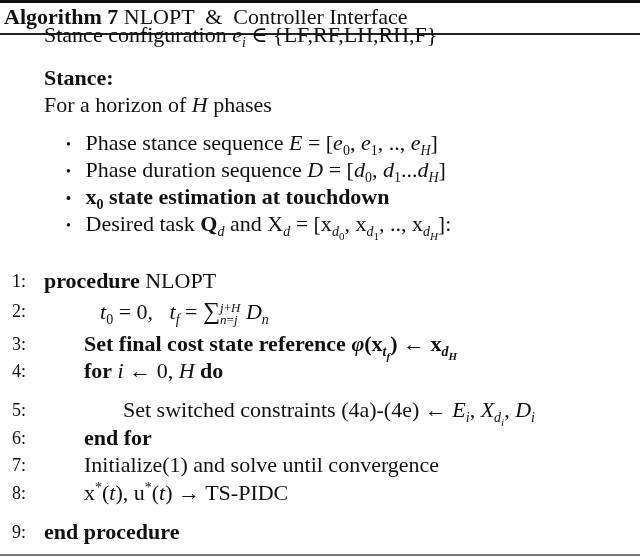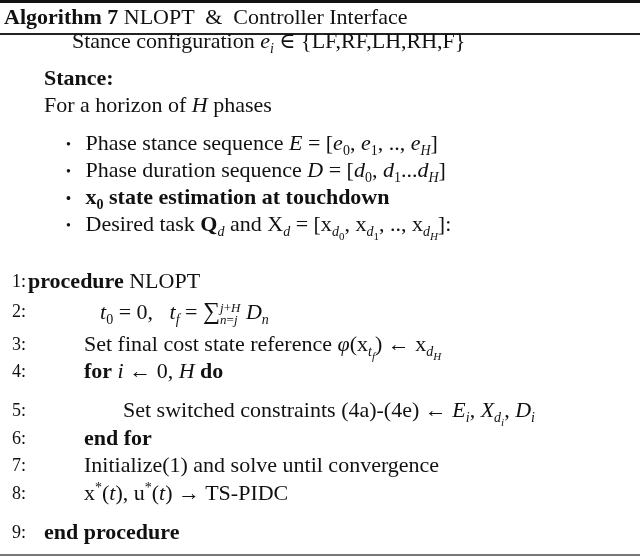--- a/index.html
+++ b/index.html
@@ -22,21 +22,21 @@
 
 <div class="rule-top"></div>
 
 <div class="line title">
   <span class="b">Algorithm 7</span>
   <span style="white-space:pre">NLOPT  &amp;  Controller Interface</span>
 </div>
 
 <div class="rule-mid"></div>
 
-<div class="line" style="top:28px;left:44px;margin-left:28px;">
+<div class="line" style="top:22px;left:44px;">
   <span>Stance configuration </span><span class="i">e</span><sub class="i">i</sub><span> ∈ {LF,RF,LH,RH,F}</span>
 </div>
 
 <div class="line b" style="top:65px;left:44px;">Stance:</div>
 
 <div class="line" style="top:92px;left:44px;text-align:right;">
   <span style="white-space:pre">For a horizon of </span><span class="i">H</span><span style="white-space:pre"> phases</span>
 </div>
 
 <div class="line" style="top:130px;left:66px;">
@@ -51,31 +51,31 @@
   <span class="bullet">•</span>
   <span>x<sub>0</sub> state estimation at touchdown</span>
 </div>
 <div class="line" style="top:211px;left:66px;">
   <span class="bullet">•</span>
   <span>Desired task <b>Q</b><sub><i>d</i></sub> and X<sub><i>d</i></sub> = [x<sub><i>d</i><sub>0</sub></sub>, x<sub><i>d</i><sub>1</sub></sub>, .., x<sub><i>d</i><sub><i>H</i></sub></sub>]:</span>
 </div>
 
 <div class="line" style="top:268px;">
   <span class="num">1:</span>
-  <span style="position:absolute;left:28px;"><span class="b">procedure</span><span style="white-space:pre"> NLOPT</span></span>
+  <span style="position:absolute;left:44px;"><span class="b">procedure</span><span style="white-space:pre"> NLOPT</span></span>
 </div>
 
 <div class="line" style="top:298px;">
   <span class="num">2:</span>
   <span style="position:absolute;left:100px;"><i>t</i><sub>0</sub> = 0, &nbsp;&nbsp;<i>t<sub>f</sub></i> = <span style="font-size:24px">∑</span><span style="display:inline-block;vertical-align:middle;line-height:12px;font-size:13px;"><i>j</i>+<i>H</i><br><i>n</i>=<i>j</i></span> <i>D<sub>n</sub></i></span>
 </div>
 
 <div class="line" style="top:331px;">
   <span class="num">3:</span>
-  <span style="position:absolute;left:84px;">Set final cost state reference <i>φ</i>(x<sub><i>t<sub>f</sub></i></sub>) ← x<sub><i>d<sub>H</sub></i></sub></span>
+  <span style="position:absolute;left:84px;font-weight:bold;">Set final cost state reference <i>φ</i>(x<sub><i>t<sub>f</sub></i></sub>) ← x<sub><i>d<sub>H</sub></i></sub></span>
 </div>
 
 <div class="line" style="top:358px;">
   <span class="num">4:</span>
   <span style="position:absolute;left:84px;"><b>for</b> <i>i</i> ← 0, <i>H</i> <b>do</b></span>
 </div>
 
 <div class="line" style="top:397px;">
   <span class="num">5:</span>
   <span style="position:absolute;left:123px;">Set switched constraints (4a)-(4e) ← <i>E<sub>i</sub></i>, <i>X</i><sub><i>d<sub>i</sub></i></sub>, <i>D<sub>i</sub></i></span>

